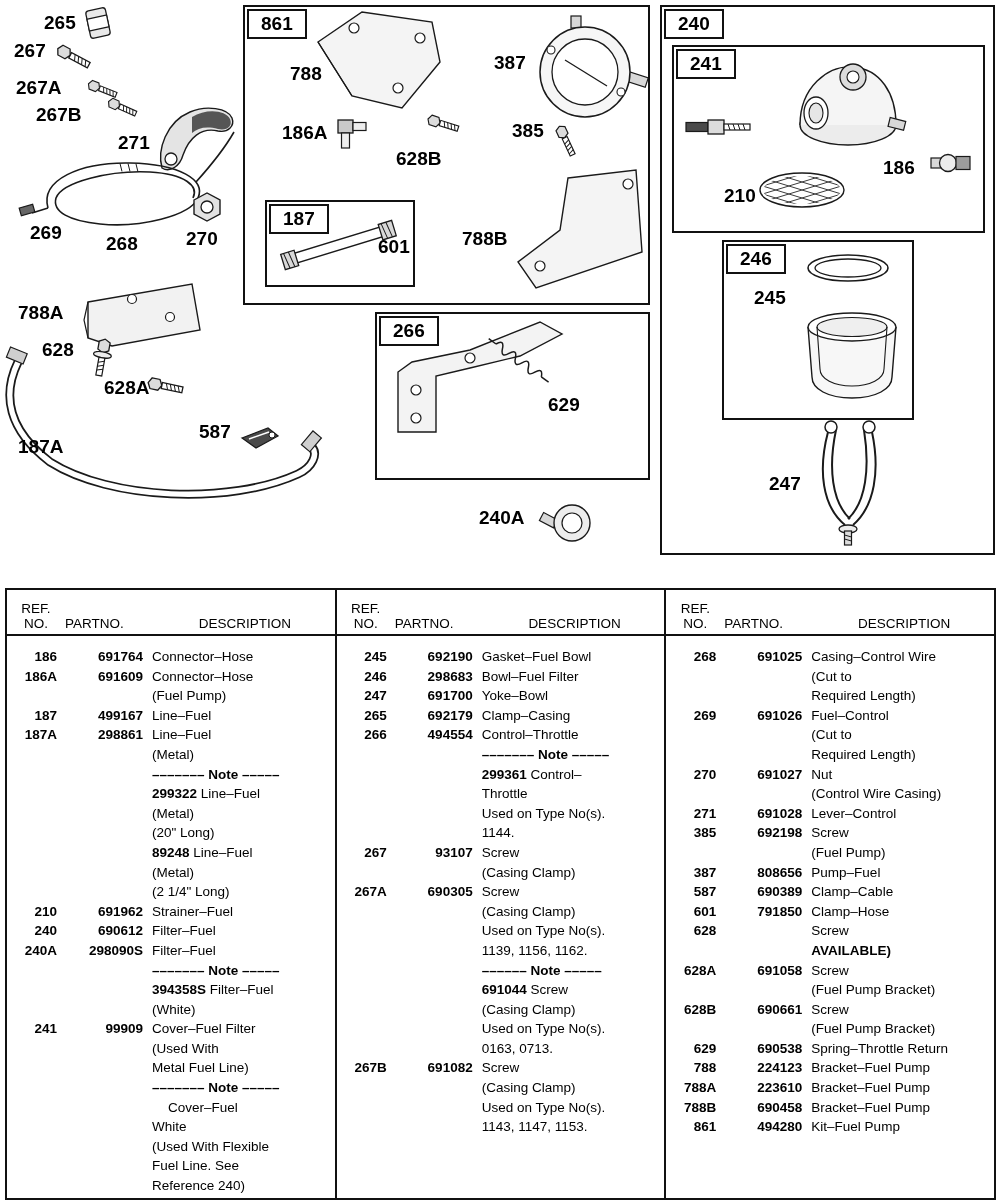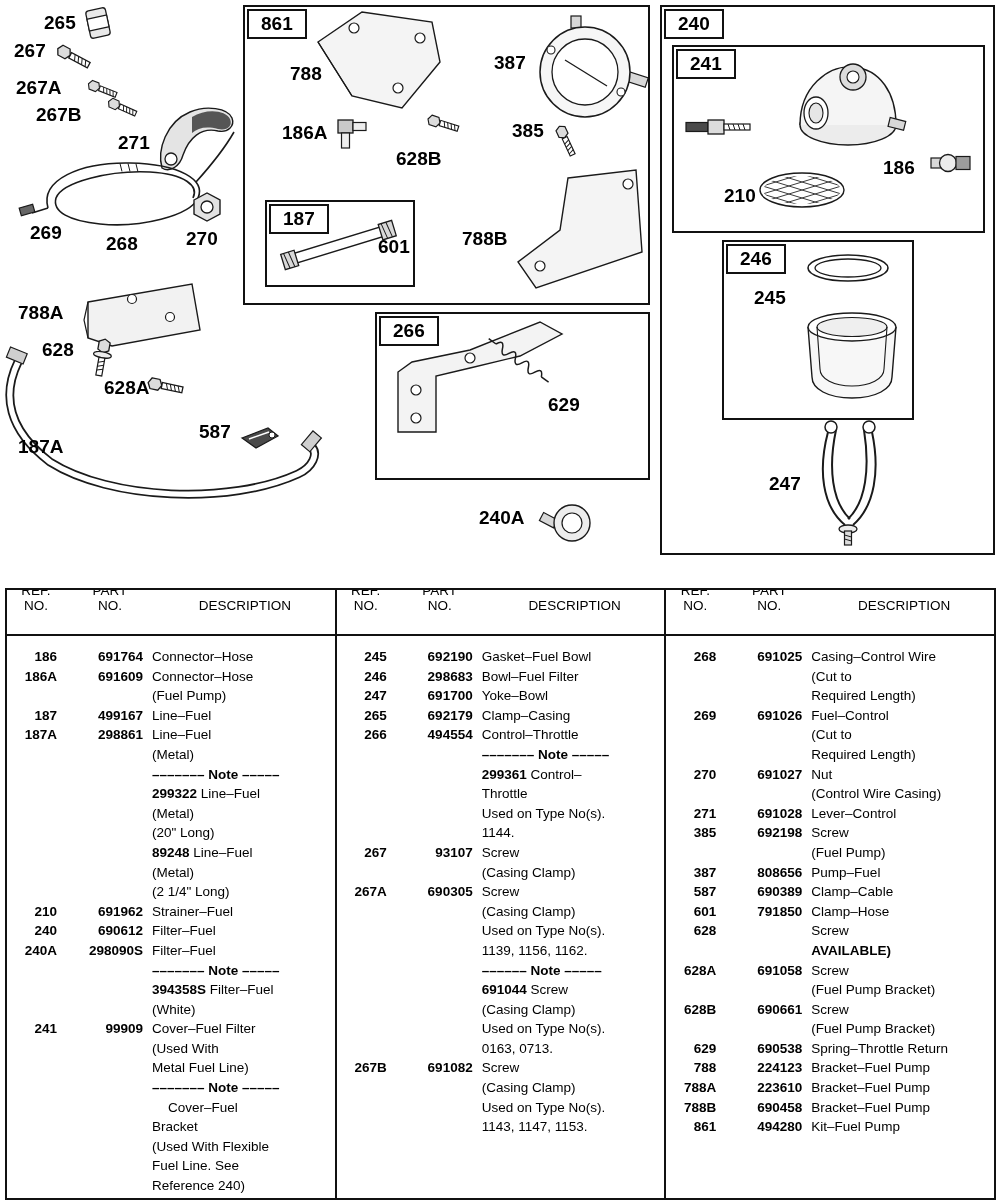--- a/index.html
+++ b/index.html
@@ -19,25 +19,25 @@
   .dlabel { position:absolute; font-size:19px; font-weight:bold; white-space:nowrap; }
 
   .table-wrap {
     position:absolute; left:5px; top:588px; width:991px; height:612px;
     border:2px solid #111; display:flex; background:#fff; overflow:hidden;
   }
   .tcol { flex:1; border-right:2px solid #111; display:flex; flex-direction:column; min-width:0; }
   .tcol:last-child { border-right:none; }
   .thead {
     height:46px; border-bottom:2px solid #111; display:flex;
-    align-items:flex-end; padding-bottom:21px; flex:none;
+    align-items:flex-end; padding-bottom:3px; flex:none;
   }
   .th { font-size:13.5px; line-height:15px; text-align:center; }
   .th-ref { width:58px; display:flex; flex-direction:column; }
-  .th-part { width:90px; display:flex; flex-direction:column; }
+  .th-part { width:90px; display:flex; flex-direction:row; }
   .th-desc { flex:1; padding-bottom:0; }
   .tbody { padding-top:11px; }
   .trow { display:flex; font-size:13.5px; line-height:19.6px; }
   .tref  { width:50px; text-align:right; font-weight:bold; flex:none; }
   .tpart { width:86px; text-align:right; font-weight:bold; flex:none; }
   .tdesc { flex:1; margin-left:9px; white-space:nowrap; }
   .tdesc.bold { font-weight:bold; }
   .tdesc.indent { padding-left:16px; }
 </style>
 </head>
@@ -403,21 +403,21 @@
           <span class="tdesc bold">––––––– Note –––––</span>
         </div>
         <div class="trow">
           <span class="tref"></span>
           <span class="tpart"></span>
           <span class="tdesc indent">Cover–Fuel</span>
         </div>
         <div class="trow">
           <span class="tref"></span>
           <span class="tpart"></span>
-          <span class="tdesc">Bracket</span>
+          <span class="tdesc">White</span>
         </div>
         <div class="trow">
           <span class="tref"></span>
           <span class="tpart"></span>
           <span class="tdesc">(Used With Flexible</span>
         </div>
         <div class="trow">
           <span class="tref"></span>
           <span class="tpart"></span>
           <span class="tdesc">Fuel Line. See</span>

